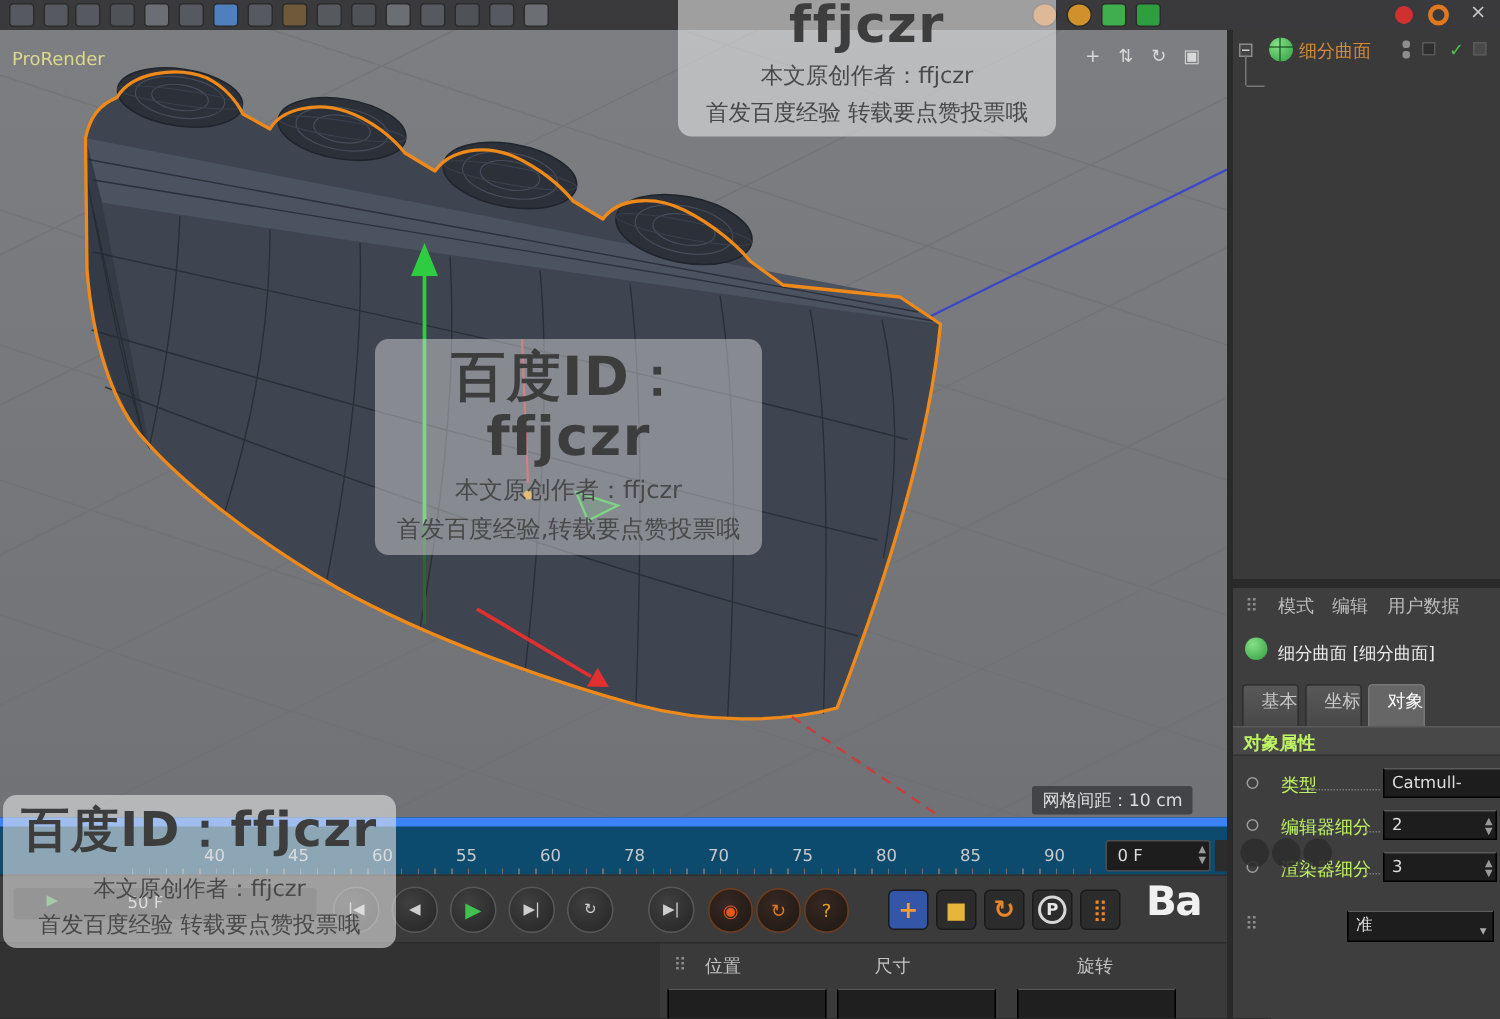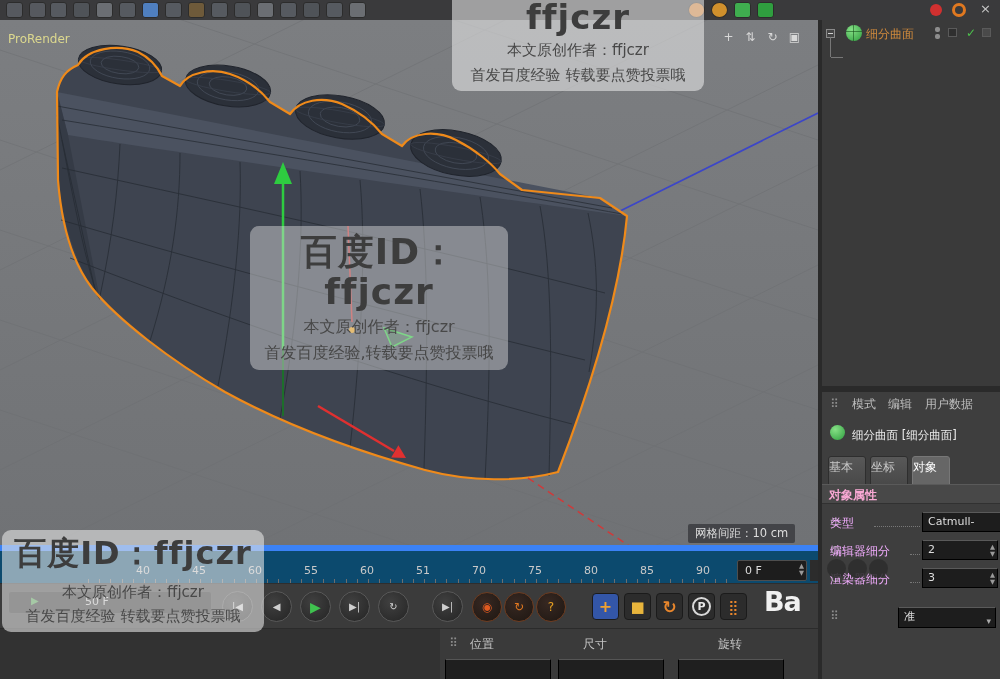--- a/index.html
+++ b/index.html
@@ -73,27 +73,27 @@
   .dot2 i{display:block;width:5px;height:5px;border-radius:2px;background:#8d8d8d;margin-bottom:2px}
   .om-check{position:absolute;left:144px;top:4px;color:#4cc24c;font-size:12px;font-weight:bold;cursor:pointer}
   .om-sq{position:absolute;width:9px;height:9px;background:#2f2f2f;border:1px solid #5a5a5a;box-sizing:border-box}
   .hsplit{position:absolute;left:0;top:366px;width:178px;height:6px;background:#2a2a2a}
   .am{position:absolute;left:0;top:372px;width:178px;height:287px;background:#3e3e3e}
   .am-menu{position:absolute;font-size:12px;color:#bdbdbd;cursor:pointer}
   .am-title{position:absolute;left:30px;top:36px;font-size:11.5px;color:#ececec;white-space:nowrap}
   .am-icon{position:absolute;left:8px;top:33px;width:15px;height:15px;border-radius:50%;
     background:radial-gradient(circle at 35% 30%,#86e086,#2f9e3f)}
   .tab{position:absolute;top:64px;width:38px;height:33px;background:linear-gradient(#585858,#474747);border:1px solid #2e2e2e;
-    color:#c8c8c8;font-size:12px;text-align:left;line-height:21px;box-sizing:border-box;border-radius:3px 3px 0 0;cursor:pointer}
+    color:#c8c8c8;font-size:12px;text-align:right;line-height:21px;box-sizing:border-box;border-radius:3px 3px 0 0;cursor:pointer}
   .tab.active{background:#666;color:#fff;border-color:#777}
   .am-section{position:absolute;left:0;top:92px;width:178px;height:20px;background:#484848;border-top:1px solid #5a5a5a;
-    border-bottom:1px solid #313131;color:#f9a8d4;font-size:12px;font-weight:bold;line-height:20px;padding-left:7px;box-sizing:border-box;cursor:pointer}
+    border-bottom:1px solid #313131;color:#bef264;font-size:12px;font-weight:bold;line-height:20px;padding-left:7px;box-sizing:border-box;cursor:pointer}
   .prow{position:absolute;left:0;width:178px;height:26px}
   .pcircle{position:absolute;left:9px;top:8px;width:8px;height:8px;border:1.5px solid #9c9c9c;border-radius:50%;box-sizing:border-box;cursor:pointer}
-  .plabel{position:absolute;left:8px;top:5px;font-size:12px;color:#f0abfc;white-space:nowrap}
+  .plabel{position:absolute;left:32px;top:5px;font-size:12px;color:#bef264;white-space:nowrap}
   .leader{position:absolute;top:15px;border-bottom:1px dotted #787878;height:1px}
   .dd{position:absolute;left:100px;top:2px;height:20px;background:#1d1d1d;border:1px solid #000;border-top-color:#5a5a5a;
     color:#dedede;font-size:11px;line-height:18px;padding:0 5px;box-sizing:border-box;overflow:hidden;white-space:nowrap;cursor:pointer}
   .nf{position:absolute;left:100px;top:2px;width:76px;height:20px;background:#1d1d1d;border:1px solid #000;border-top-color:#5a5a5a;
     color:#dedede;font-size:11px;line-height:18px;padding:0 16px 0 5px;box-sizing:border-box;cursor:text}
   .caret{position:absolute;right:4px;top:4px;font-size:9px;color:#aaa}
 
   
   .wm{position:absolute;background:rgba(232,232,232,.58);border-radius:9px;color:#3d3d3d;text-align:center;
     padding:6px 8px;box-sizing:border-box;pointer-events:none}
@@ -236,21 +236,21 @@
     </div>
     <span class="abs grid-label">网格间距：10 cm</span>
   </div>
 
   <div class="abs" id="timeline">
     <span class="tick" style="left:143px">40</span>
     <span class="tick" style="left:199px">45</span>
     <span class="tick" style="left:255px">60</span>
     <span class="tick" style="left:311px">55</span>
     <span class="tick" style="left:367px">60</span>
-    <span class="tick" style="left:423px">51</span>
+    <span class="tick" style="left:423px">78</span>
     <span class="tick" style="left:479px">70</span>
     <span class="tick" style="left:535px">75</span>
     <span class="tick" style="left:591px">80</span>
     <span class="tick" style="left:647px">85</span>
     <span class="tick" style="left:703px">90</span>
     <div class="tickmarks"></div>
     <div class="framefield">
       <span>0 F</span>
       <span class="spin">
           <span>▲</span>

